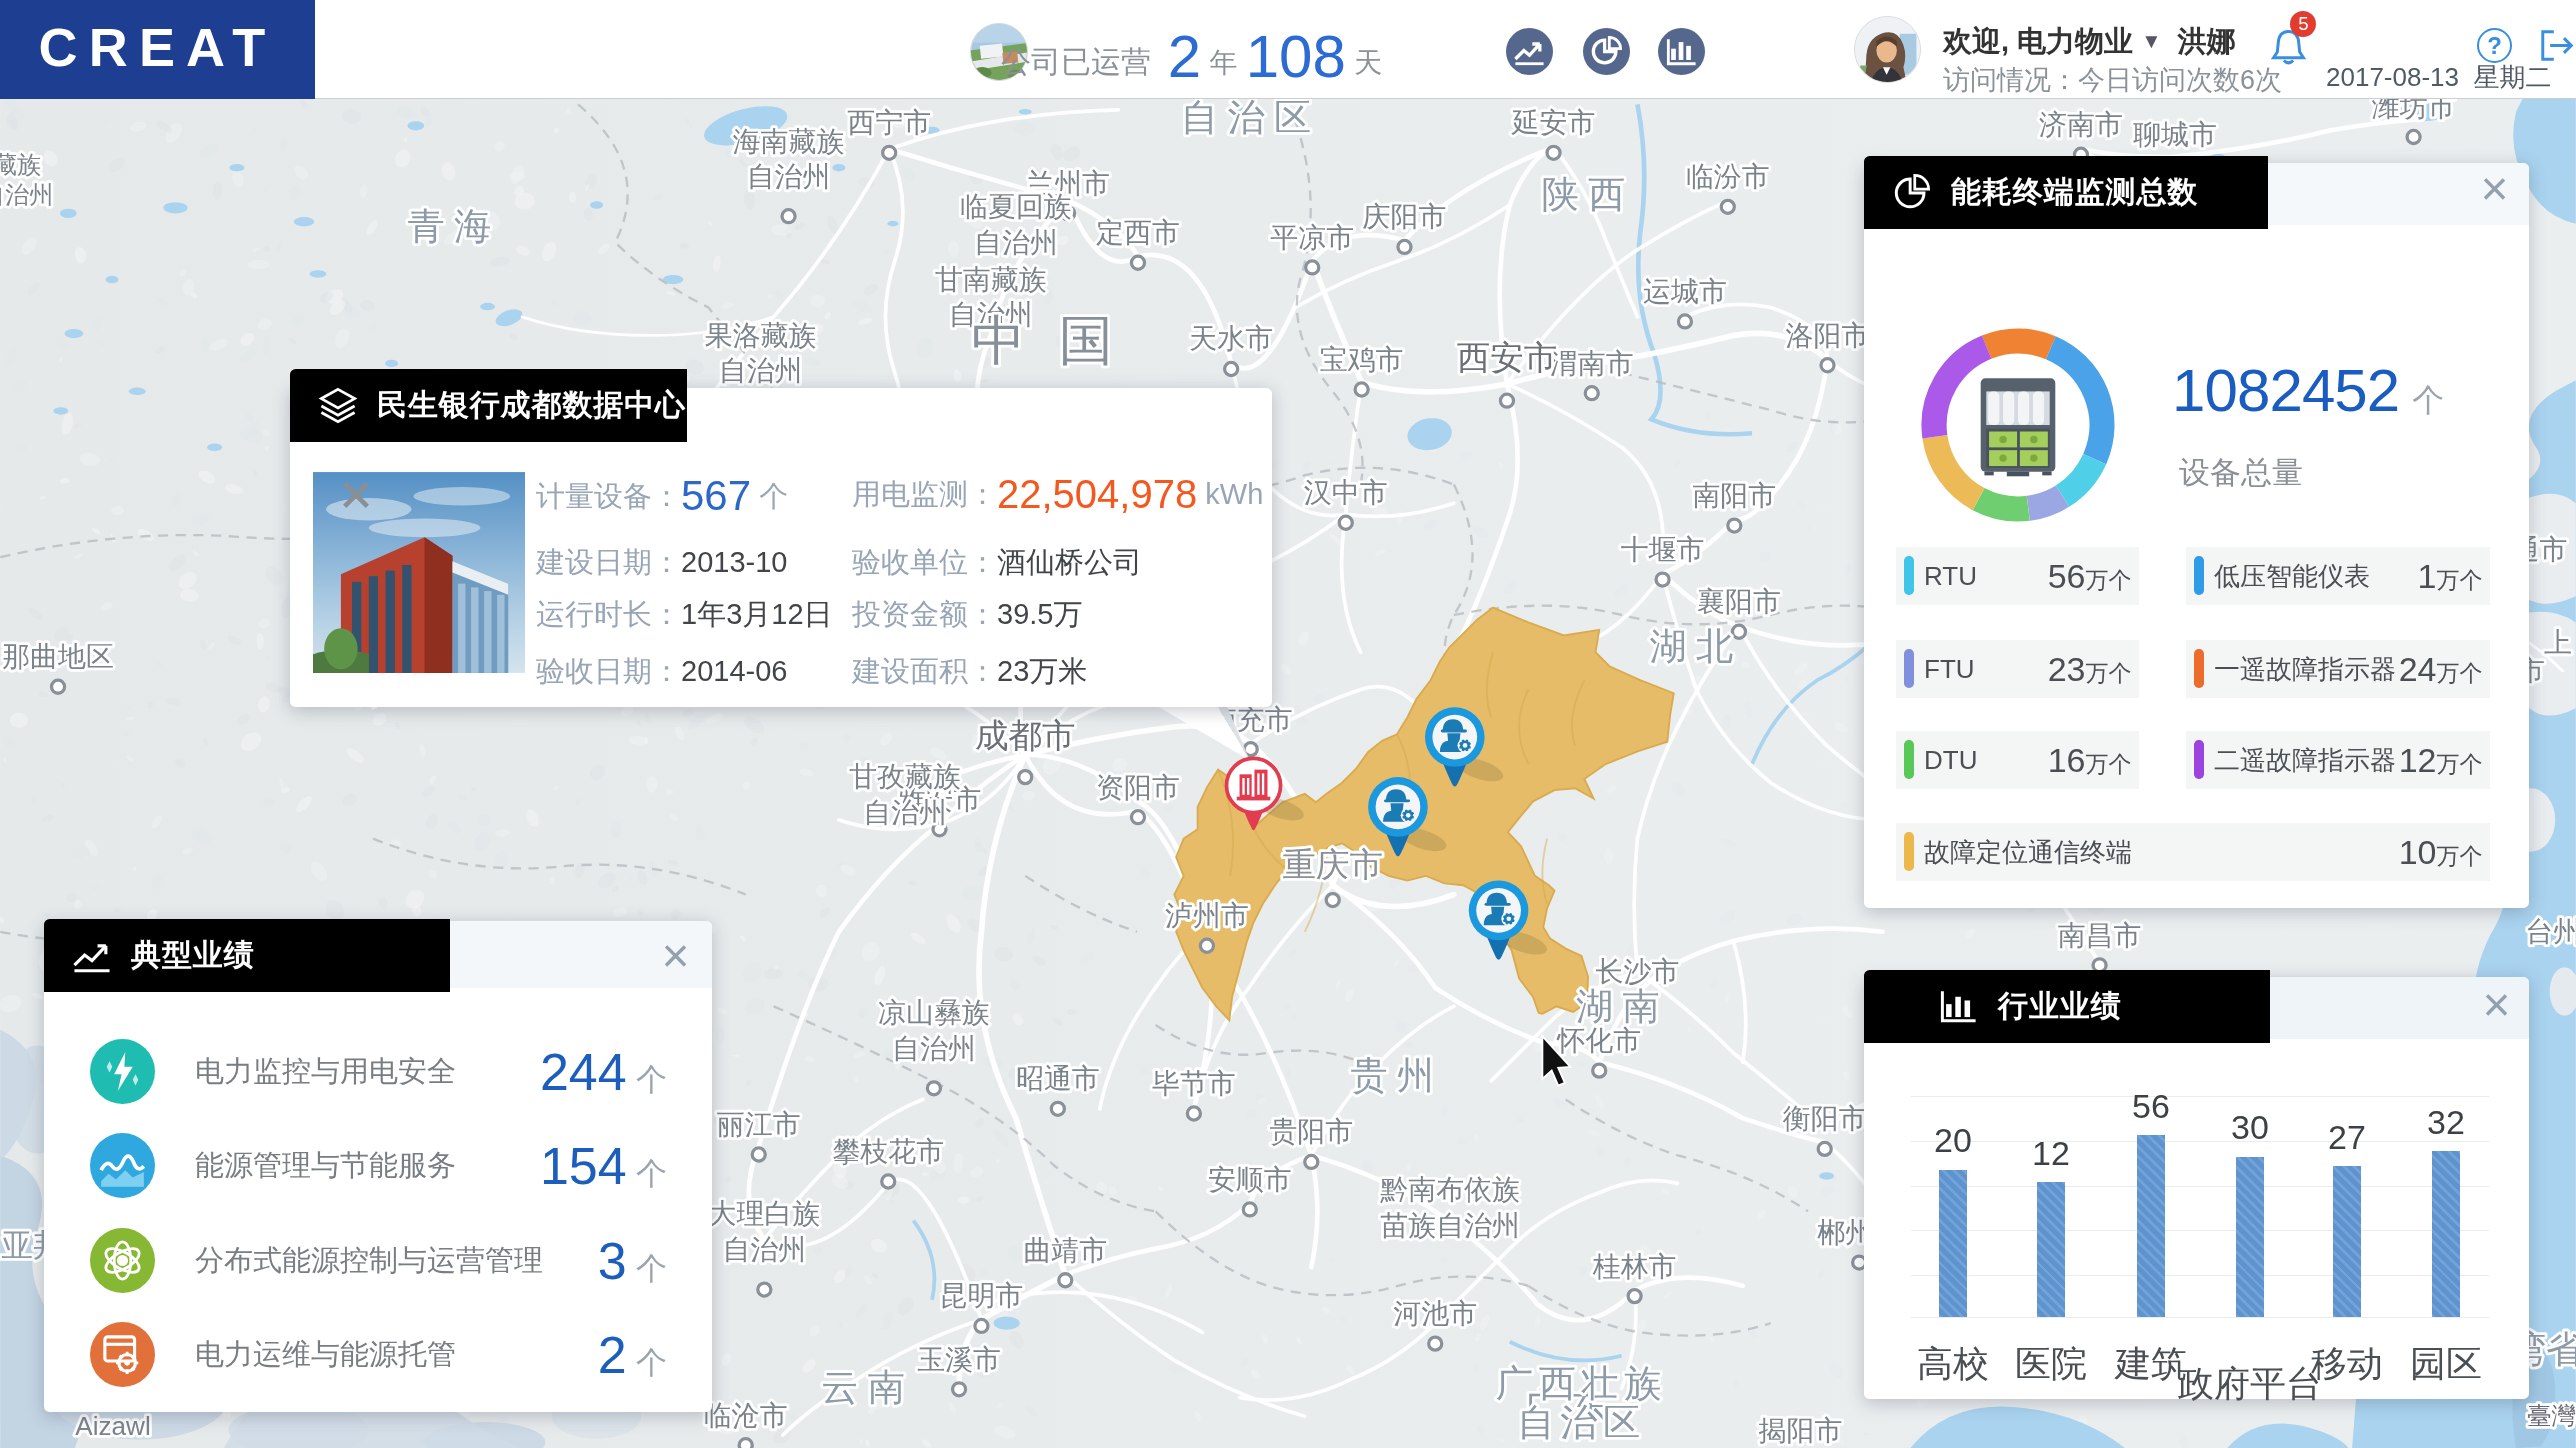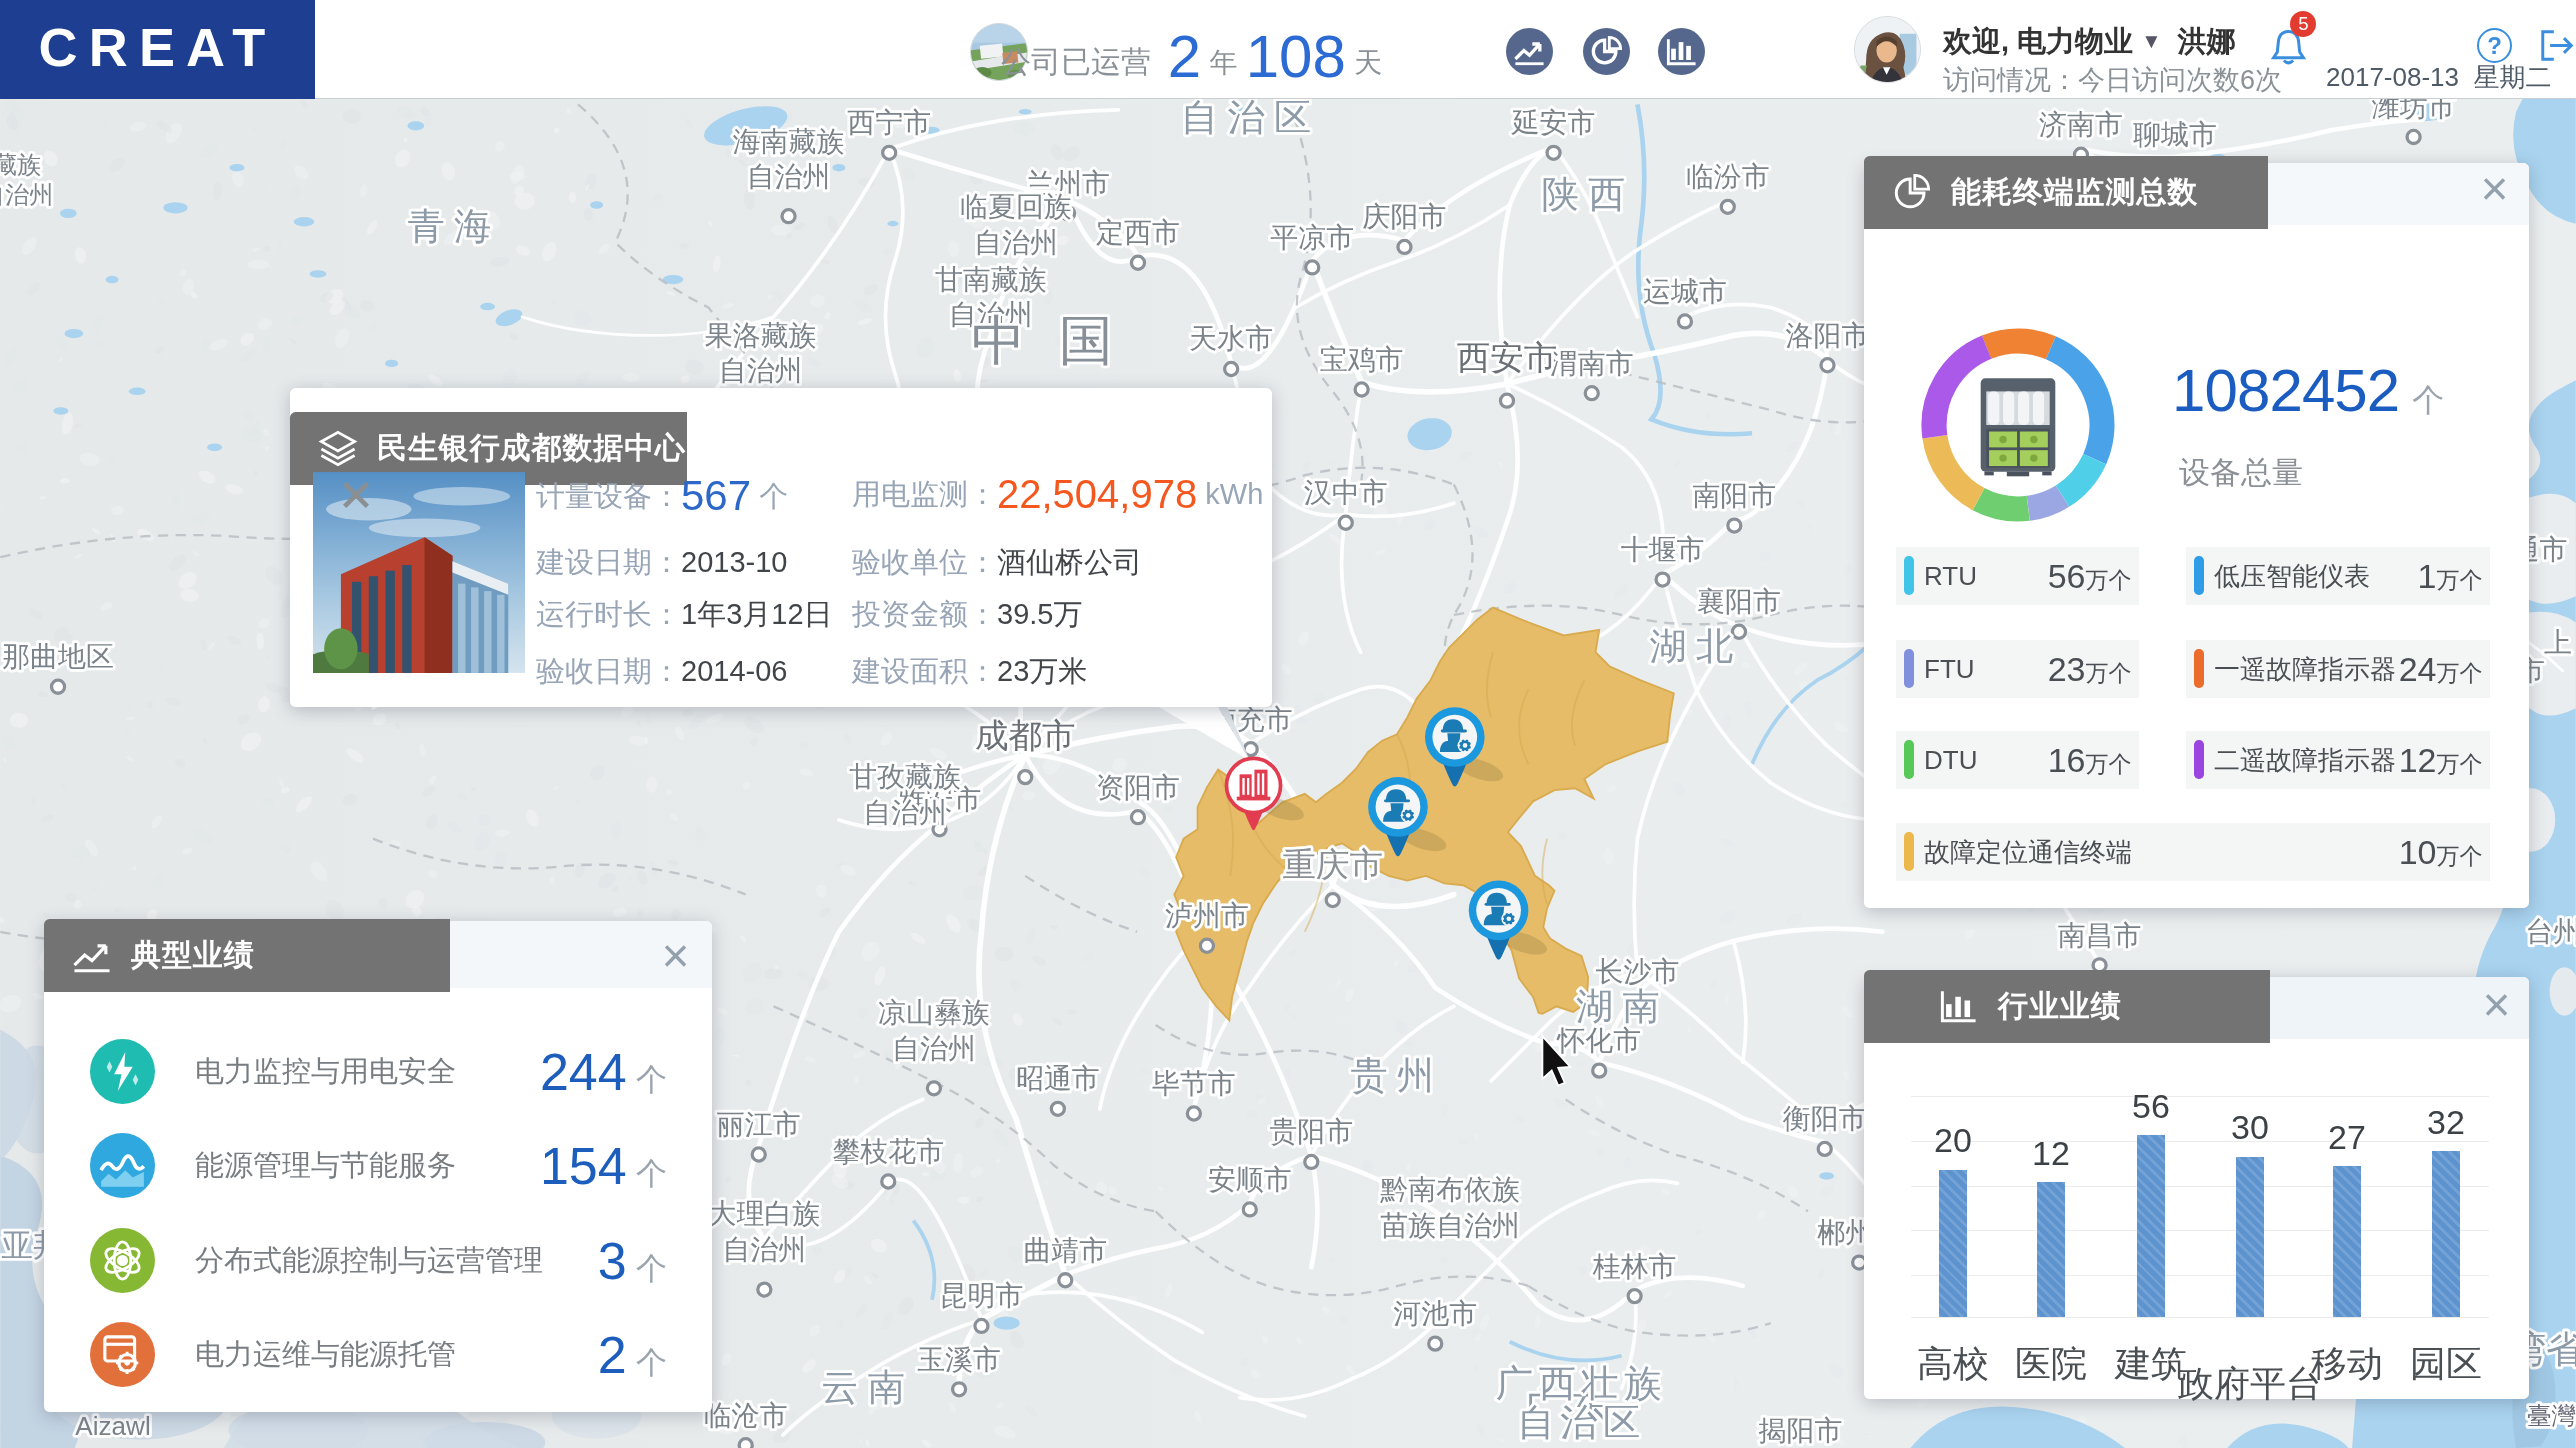--- a/index.html
+++ b/index.html
@@ -11,21 +11,21 @@
   #title { position:absolute; left:339px; top:0; height:99px; line-height:104px; font-size:44px; font-weight:bold; color:#1c4ba3; letter-spacing:1.9px; }
   #oper { position:absolute; left:1001px; top:0; height:99px; line-height:104px; font-size:30px; color:#8a9298; }
   #oper b { font-size:60px; color:#2c6bd3; font-weight:normal; position:relative; top:4.7px; }
   .hicon { position:absolute; top:28px; width:47px; height:47px; border-radius:50%; background:#55678c; }
   #welcome1 { position:absolute; left:1943px; top:22.4px; font-size:29px; color:#333; font-weight:bold; }
   #welcome1 .tri { color:#556; font-size:20.5px; position:relative; top:-3.7px; font-weight:normal; }
   #welcome2 { position:absolute; left:1943px; top:62px; font-size:27px; color:#8a9298; font-weight:normal;}
   #hdate { position:absolute; left:2326px; top:60px; font-size:26px; color:#4e5a66; white-space:nowrap; }
 
   .card { position:absolute; background:#fff; border-radius:5.6px; box-shadow:0 3.7px 17px rgba(60,70,90,.28); z-index:20; }
-  .banner { position:absolute; left:0; top:-7.5px; height:73px; background:#737373; color:#fff; display:flex; align-items:center; border-top-left-radius:5.6px; }
+  .banner { position:absolute; left:0; top:-7.5px; height:73px; background:#000000; color:#fff; display:flex; align-items:center; border-top-left-radius:5.6px; }
   .banner .btxt { font-size:30px; font-weight:bold; letter-spacing:0.9px; white-space:nowrap; }
   .cardx { position:absolute; color:#93a0ad; font-size:48px; font-weight:normal; line-height:1; }
 
   #card1 { left:290px; top:388px; width:982px; height:319px; }
   #c1photo { position:absolute; left:23px; top:84px; width:212px; height:201px; overflow:hidden; }
   .lbl { color:#98a5b6; }
   .val { color:#414549; }
   #card1 .row { position:absolute; font-size:29px; white-space:nowrap; }
   #card1 .big-blue { font-size:42px; color:#2d68c8; position:relative; top:3.7px; }
   #card1 .big-orange { font-size:40px; color:#f4581e; position:relative; top:3.7px; }
@@ -1437,21 +1437,21 @@
         </svg><div style="position:absolute;left:22.4px;top:-15px;width:26px;height:26px;border-radius:50%;background:#e23b30;color:#fff;font-size:18.6px;text-align:center;line-height:26px;">5</div></div>
   <div style="position:absolute;left:2477px;top:28px;width:35px;height:35px;border:2.8px solid #3a8ede;border-radius:50%;color:#3a8ede;font-size:24px;font-weight:bold;text-align:center;line-height:32px;">?</div>
   <div style="position:absolute;left:2539px;top:28px;width:37px;height:35px;"><svg width="37" height="35" viewBox="0 0 40 38">
           <path d="M16,4 L4,4 L4,34 L16,34" fill="none" stroke="#3a8ede" stroke-width="3.2"></path>
           <path d="M12,19 L34,19 M27,11 L35,19 L27,27" fill="none" stroke="#3a8ede" stroke-width="3.2"></path>
         </svg></div>
   <div id="hdate">2017-08-13&nbsp; 星期二</div>
 </div>
 
 <div id="card1" class="card">
-  <div class="banner" style="width:397px;top:-18.6px;margin-top:43px;">
+  <div class="banner" style="width:397px;top:-18.6px;">
         <div style="margin-left:24px;width:48px;height:48px;flex:none;"><svg width="48" height="48" viewBox="0 0 52 52">
             <path d="M26,8 L44,18 L26,28 L8,18 Z" fill="none" stroke="#fff" stroke-width="3"></path>
             <path d="M8,26 L26,36 L44,26" fill="none" stroke="#fff" stroke-width="3"></path>
             <path d="M8,33 L26,43 L44,33" fill="none" stroke="#fff" stroke-width="3"></path>
           </svg></div>
         <div class="btxt" style="margin-left:15px;">民生银行成都数据中心</div>
       </div>
   <div id="c1photo"><svg width="212" height="201" viewBox="0 0 228 216">
           <defs>
             <linearGradient id="sky" x1="0" y1="0" x2="0" y2="1">

